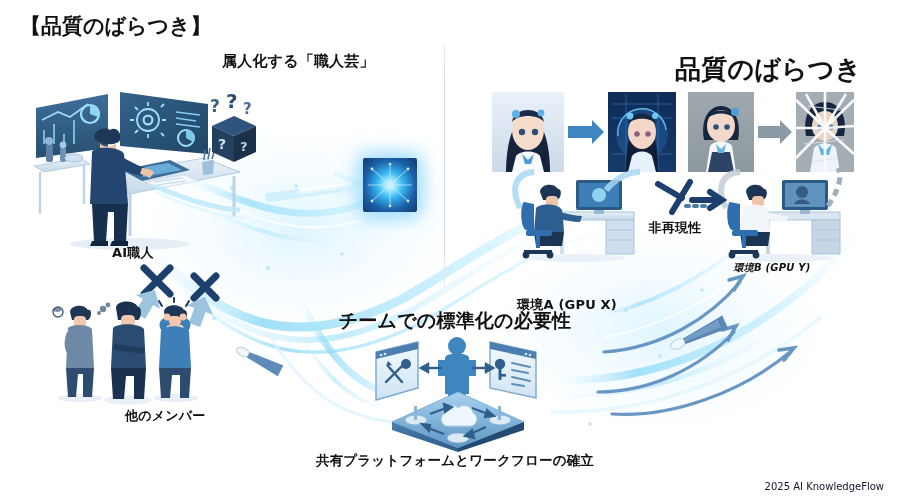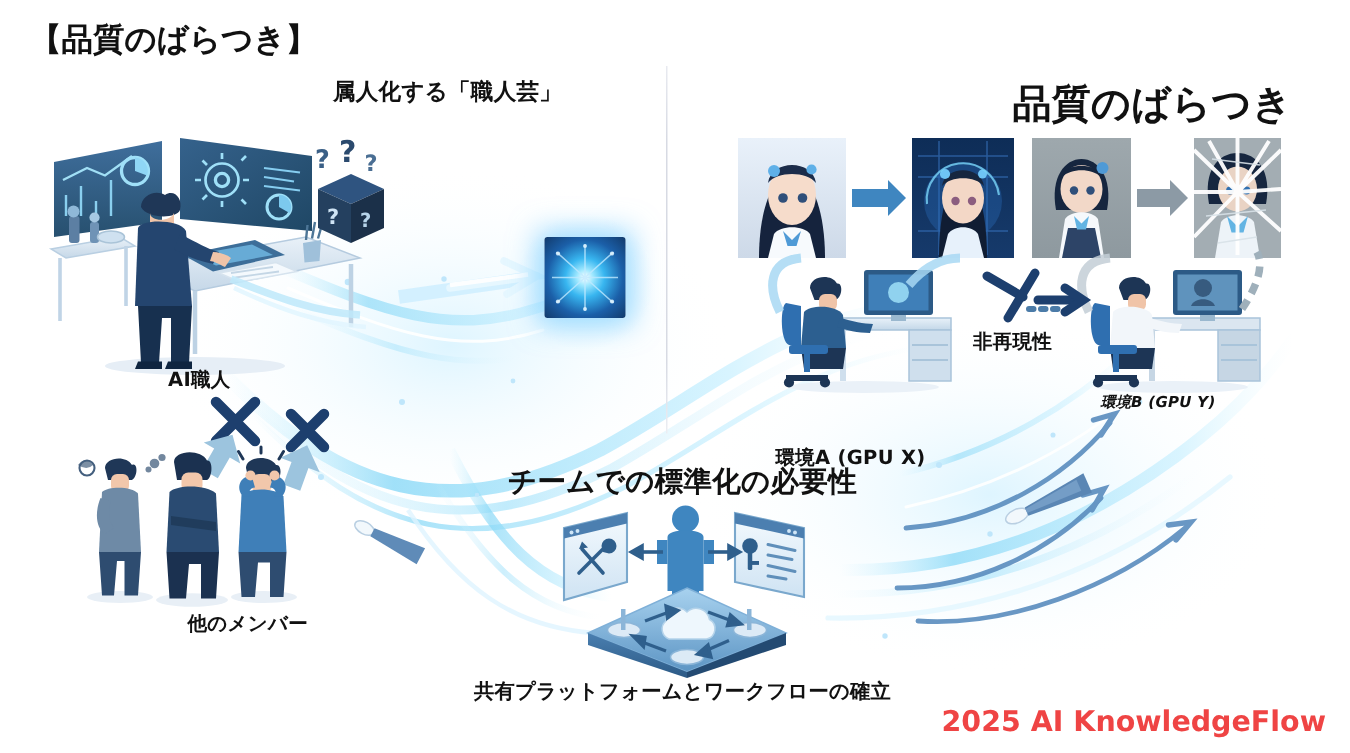--- a/index.html
+++ b/index.html
@@ -36,21 +36,21 @@
 
   
   #lbl-blackbox{left:240px;top:156px;font-size:13px;}
   #lbl-craftsman{left:112px;top:244px;font-size:13px;}
   #lbl-members{left:125px;top:407px;font-size:13px;}
   #lbl-team{left:455px;top:308px;font-size:19px;}
   #lbl-platform{left:455px;top:452px;font-size:13.5px;}
   #lbl-envA{left:567px;top:260px;font-size:13px;margin-top:36px;}
   #lbl-envB{left:772px;top:261px;font-size:10px;font-style:italic;}
   #lbl-nonrepro{left:675px;top:219px;font-size:13px;}
-  #footer-credit{right:16px;bottom:10px;font-size:19px;position:absolute;font-weight:bold;color:#ef4444;}
+  #footer-credit{right:16px;bottom:10px;font-size:10px;position:absolute;font-weight:normal;color:#0f172a;}
 
   
   .art{position:absolute;pointer-events:none;}
   svg{display:block;overflow:visible;}
   .glow-orb{
     position:absolute;
     background:
       radial-gradient(circle at 50% 50%, #ffffff 0%, #9fe8ff 14%, #38b6f0 34%, #1b5fa8 66%, #123a6b 100%);
     box-shadow:0 0 18px 6px rgba(110,200,255,.55);
     border-radius:2px;

